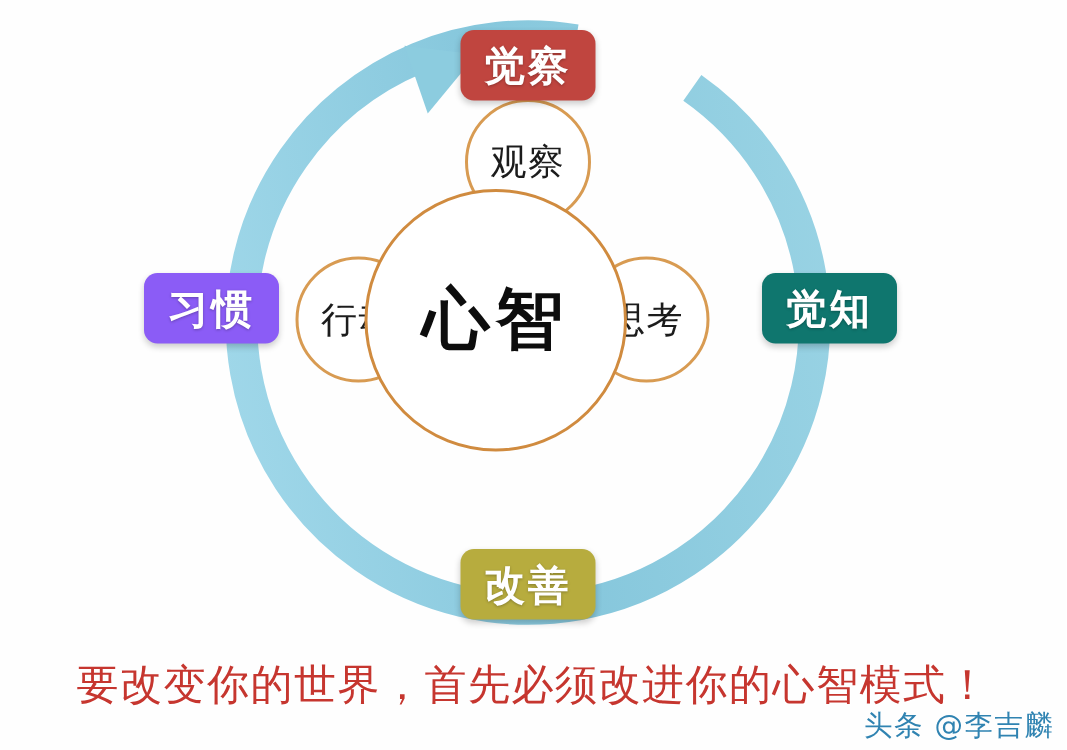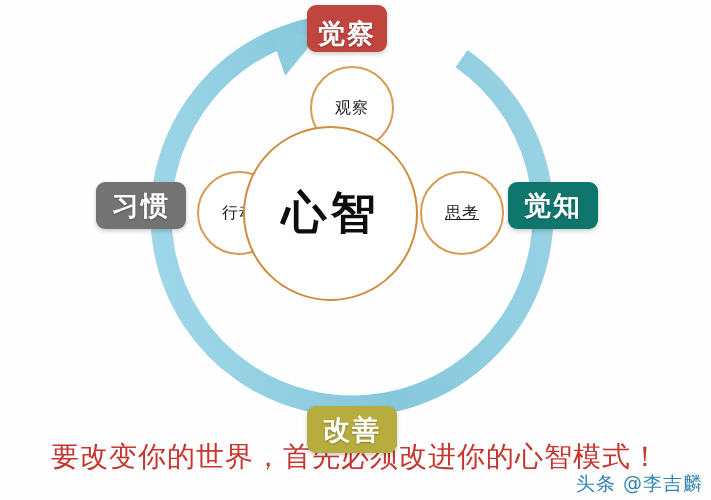--- a/index.html
+++ b/index.html
@@ -28,21 +28,21 @@
     color:#ffffff;
     font-weight:bold;
     font-size:27px;
     letter-spacing:2px;
     text-shadow:0 1px 2px rgba(0,0,0,.28);
     box-shadow:0 2px 4px rgba(0,0,0,.20);
     box-sizing:border-box;
     z-index:6;
     user-select:none;
   }
-  #box-top   {left:307px;top:5px;   width:80px;height:47px;align-items:flex-end;}
+  #box-top   {left:307px;top:20px;   width:90px;height:47px;}
   #box-right {left:508px;top:182px; width:90px;height:47px;}
   #box-bottom{left:307px;top:366px; width:90px;height:47px;}
   #box-left  {left:96px; top:182px; width:90px;height:47px;}
 
   
   .circle{
     position:absolute;border-radius:50%;
     background:#ffffff;
     display:flex;align-items:center;justify-content:center;
     box-sizing:border-box;
@@ -51,25 +51,25 @@
   #center-circle{
     left:243px;top:126px;width:175px;height:175px;
     border:2.5px solid #d08b3f;
     z-index:4;
     flex-direction:column;
     line-height:1.02;
   }
   .small-circle{
     width:84px;height:84px;
     border:2.5px solid #d89b52;
-    font-size:16px;color:#1c1c1c;
+    font-size:24px;color:#1c1c1c;
     letter-spacing:1px;
   }
   #circle-observe{left:310px;top:66px;}
-  #circle-think  {left:420px;top:171px;text-decoration:underline;}
+  #circle-think  {left:389px;top:171px;}
   #circle-decide {left:310px;top:271px;}
   #circle-act    {left:197px;top:171px;}
 
   
   #center-text-layer{
     position:absolute;left:243px;top:126px;width:175px;height:175px;
     display:flex;flex-direction:column;align-items:center;justify-content:center;
     z-index:5;pointer-events:none;line-height:1.03;
   }
   #center-text-layer span{
@@ -132,24 +132,24 @@
     <div id="center-text-layer">
       <span>心智</span>
     </div>
 
     <div id="box-top" class="label-box" style="background: rgb(192, 69, 63);">
       <span>觉察</span>
     </div>
     <div id="box-right" class="label-box" style="background: #0f766e;">
       <span>觉知</span>
     </div>
-    <div id="box-bottom" class="label-box" style="background: rgb(183, 172, 62); margin-top: 40px;">
+    <div id="box-bottom" class="label-box" style="background: rgb(183, 172, 62);">
       <span>改善</span>
     </div>
-    <div id="box-left" class="label-box" style="background: #737373;">
+    <div id="box-left" class="label-box" style="background: #8b5cf6;">
       <span>习惯</span>
     </div>
 
   </div>
 
   <div id="caption" style="color: rgb(198, 54, 47);">要改变你的世界，首先必须改进你的心智模式！</div>
   <div id="watermark">头条 @李吉麟</div>
 
 </div>
 

